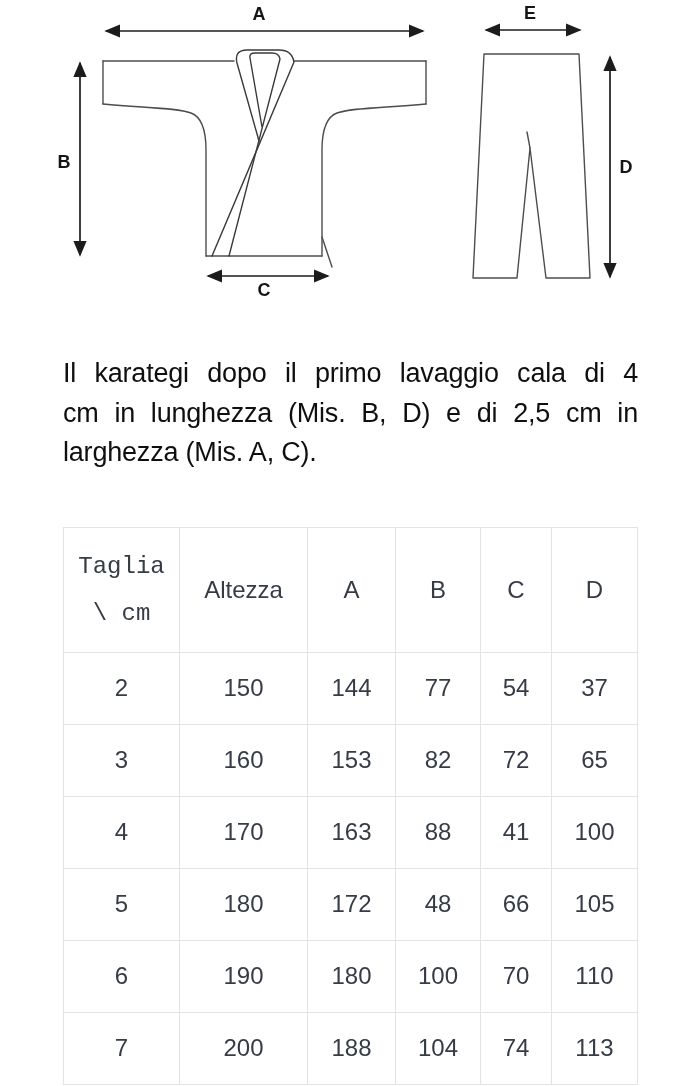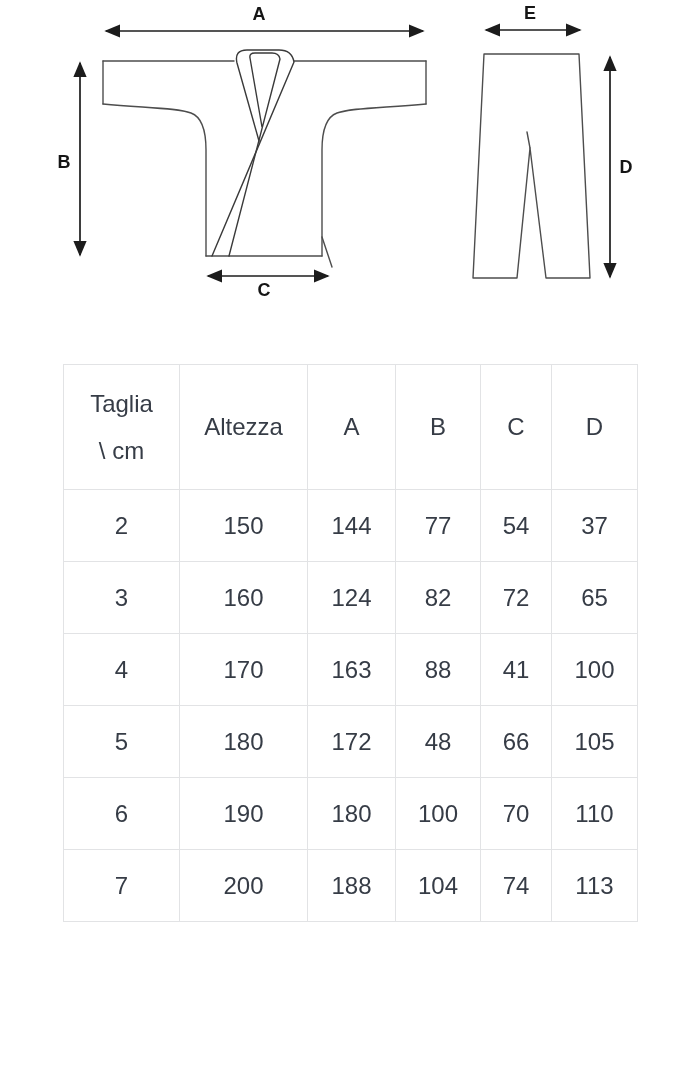--- a/index.html
+++ b/index.html
@@ -40,21 +40,21 @@
   table.sizes th, table.sizes td {
     border:1px solid #e2e3e5;
     text-align:center;
     vertical-align:middle;
     font-weight:400;
     padding:0;
     background:#fff;
   }
   table.sizes thead tr { height:125px; }
   table.sizes tbody tr { height:72px; }
-  .corner div { line-height:47px; }
+  .corner div { line-height:47px;font-family:Liberation Mono, monospace; }
 </style>
 </head>
 <body>
 
 <div class="page">
 
   <div class="diagram">
     <svg width="699" height="310" viewBox="0 0 699 310">
       <defs>
         <marker id="ah" markerWidth="11" markerHeight="9" refX="8.5" refY="4" orient="auto-start-reverse">
@@ -91,20 +91,25 @@
       </g>
 
       <text class="dim-label" text-anchor="middle" x="259" y="20">A</text>
       <text class="dim-label" text-anchor="middle" x="64" y="168">B</text>
       <text class="dim-label" text-anchor="middle" x="264" y="296">C</text>
       <text class="dim-label" text-anchor="middle" x="530" y="19">E</text>
       <text class="dim-label" text-anchor="middle" x="626" y="173">D</text>
     </svg>
   </div>
 
+  <div class="note">
+    <div class="note-line just">Il karategi dopo il primo lavaggio cala di 4</div>
+    <div class="note-line just">cm in lunghezza (Mis. B, D) e di 2,5 cm in</div>
+    <div class="note-line">larghezza (Mis. A, C).</div>
+  </div>
 
   <table class="sizes">
     <colgroup>
       <col style="width:116px">
         <col style="width:128px">
         <col style="width:88px">
       <col style="width:85px">
         <col style="width:71px">
         <col style="width:86px">
     </colgroup>
@@ -126,21 +131,21 @@
         <td>2</td>
         <td>150</td>
         <td>144</td>
         <td>77</td>
         <td>54</td>
         <td>37</td>
       </tr>
       <tr>
         <td>3</td>
         <td>160</td>
-        <td>124</td>
+        <td>153</td>
         <td>82</td>
         <td>72</td>
         <td>65</td>
       </tr>
       <tr>
         <td>4</td>
         <td>170</td>
         <td>163</td>
         <td>88</td>
         <td>41</td>

